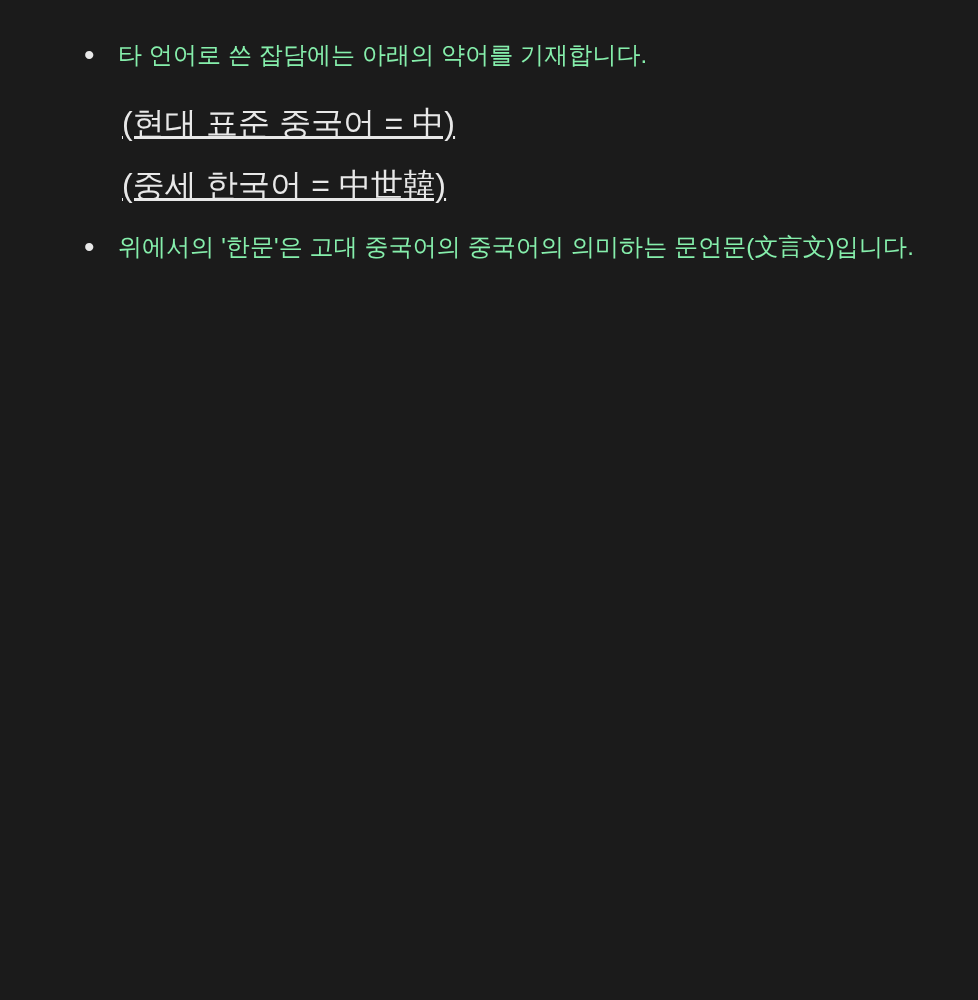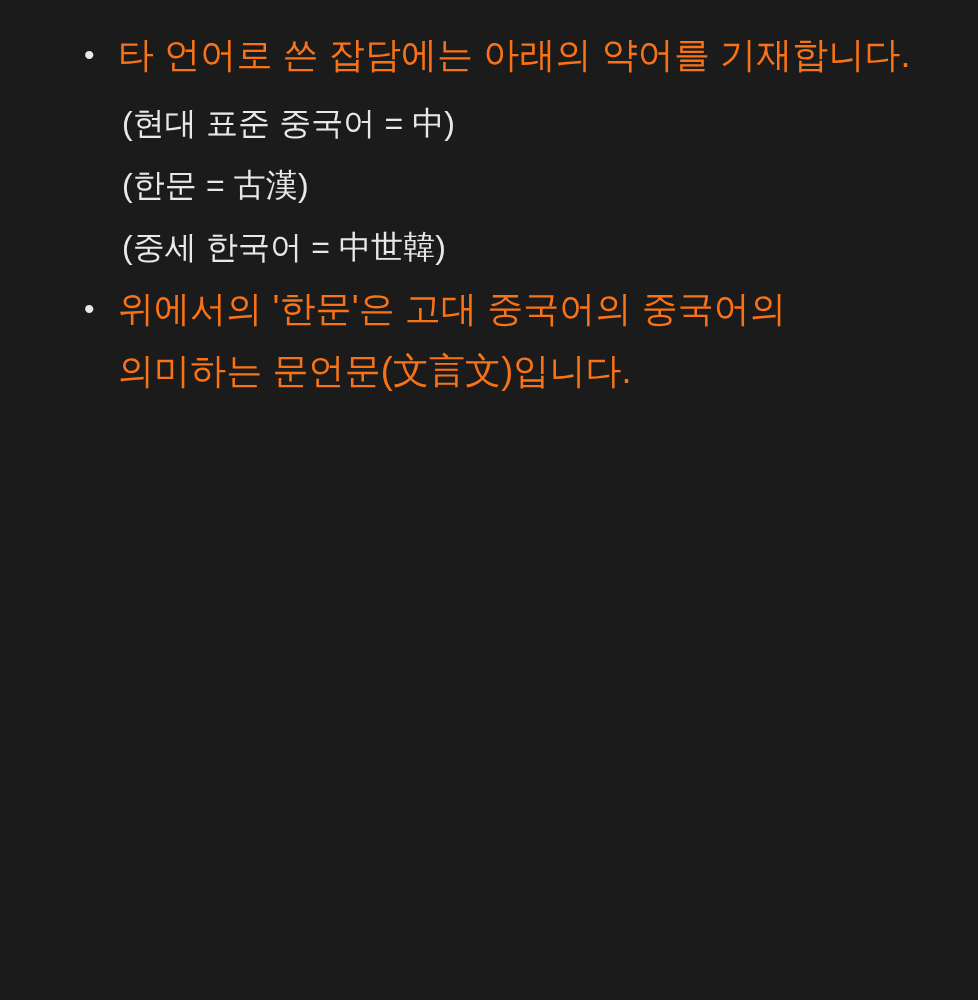--- a/index.html
+++ b/index.html
@@ -33,54 +33,54 @@
   }
   li.bullet-item > .marker {
     position: absolute;
     left: 24px;
     top: 0;
     font-size: 30px;
     line-height: 62px;
     color: #e8e8e8;
   }
   .para {
-    font-size: 36px;
+    font-size: 24px;
     line-height: 62px;
-    color: #f97316;
+    color: #86efac;
     letter-spacing: 0.1px;
     word-break: keep-all;
     max-width: 800px;
   }
   .sub-line {
     font-size: 32px;
     line-height: 62px;
     color: #e8e8e8;
     padding-left: 58px;
     letter-spacing: 0.1px;
   }
   .sub-line.indent-1 {
     padding-left: 62px;
+    text-decoration: underline;
   }
   .sub-line.indent-2 {
     padding-left: 152px;
   }
 </style>
 </head>
 <body>
 
 <div class="page">
   <ul class="bullet-list">
 
     <li class="bullet-item">
       <span class="marker">•</span>
       <div class="para">타 언어로 쓴 잡담에는 아래의 약어를 기재합니다.</div>
     </li>
 
     <div class="sub-line indent-1">(현대 표준 중국어 = 中)</div>
-    <div class="sub-line indent-1">(한문 = 古漢)</div>
     <div class="sub-line indent-1">(중세 한국어 = 中世韓)</div>
 
     <li class="bullet-item">
       <span class="marker">•</span>
       <div class="para">위에서의 '한문'은 고대 중국어의 중국어의 의미하는 문언문(文言文)입니다.</div>
     </li>
 
 
   </ul>
 </div>

